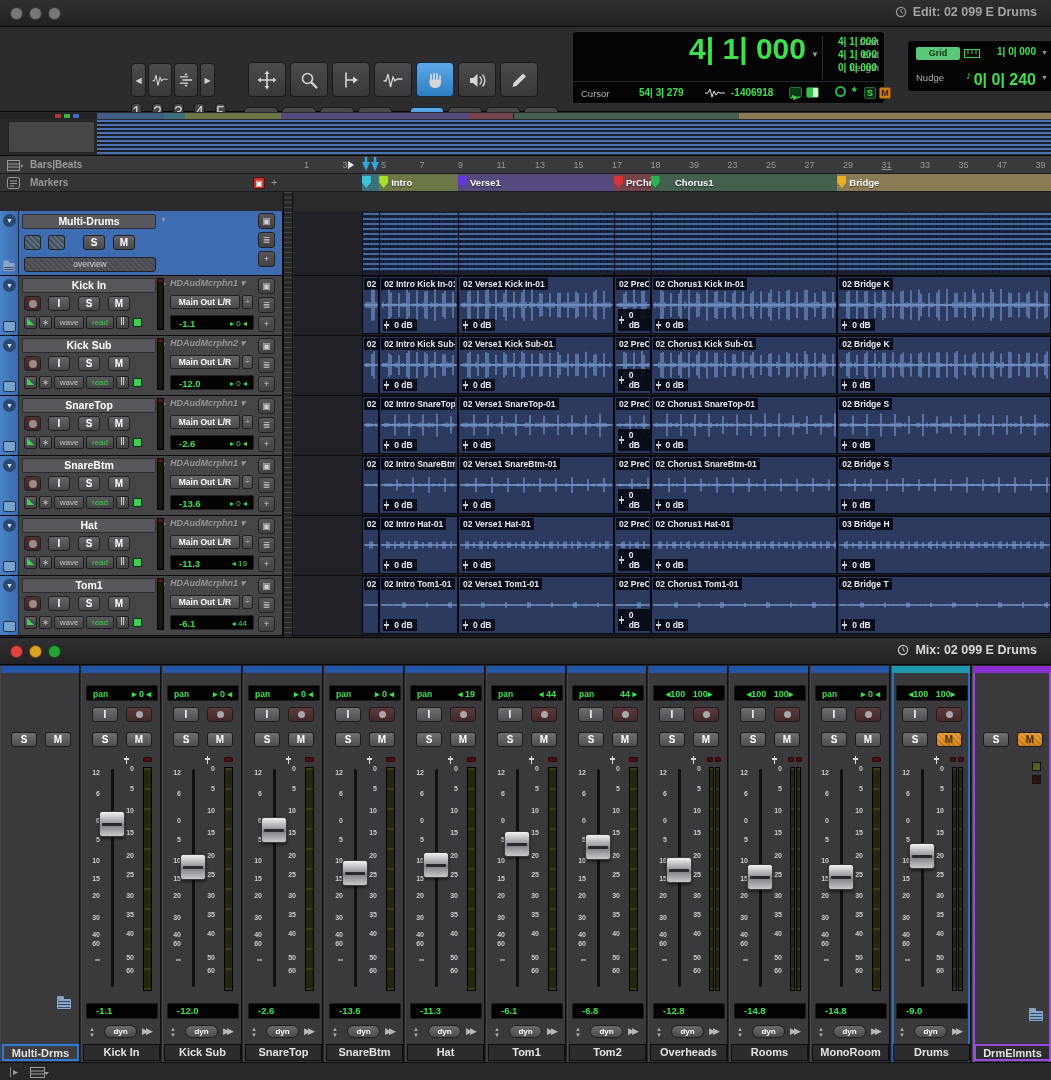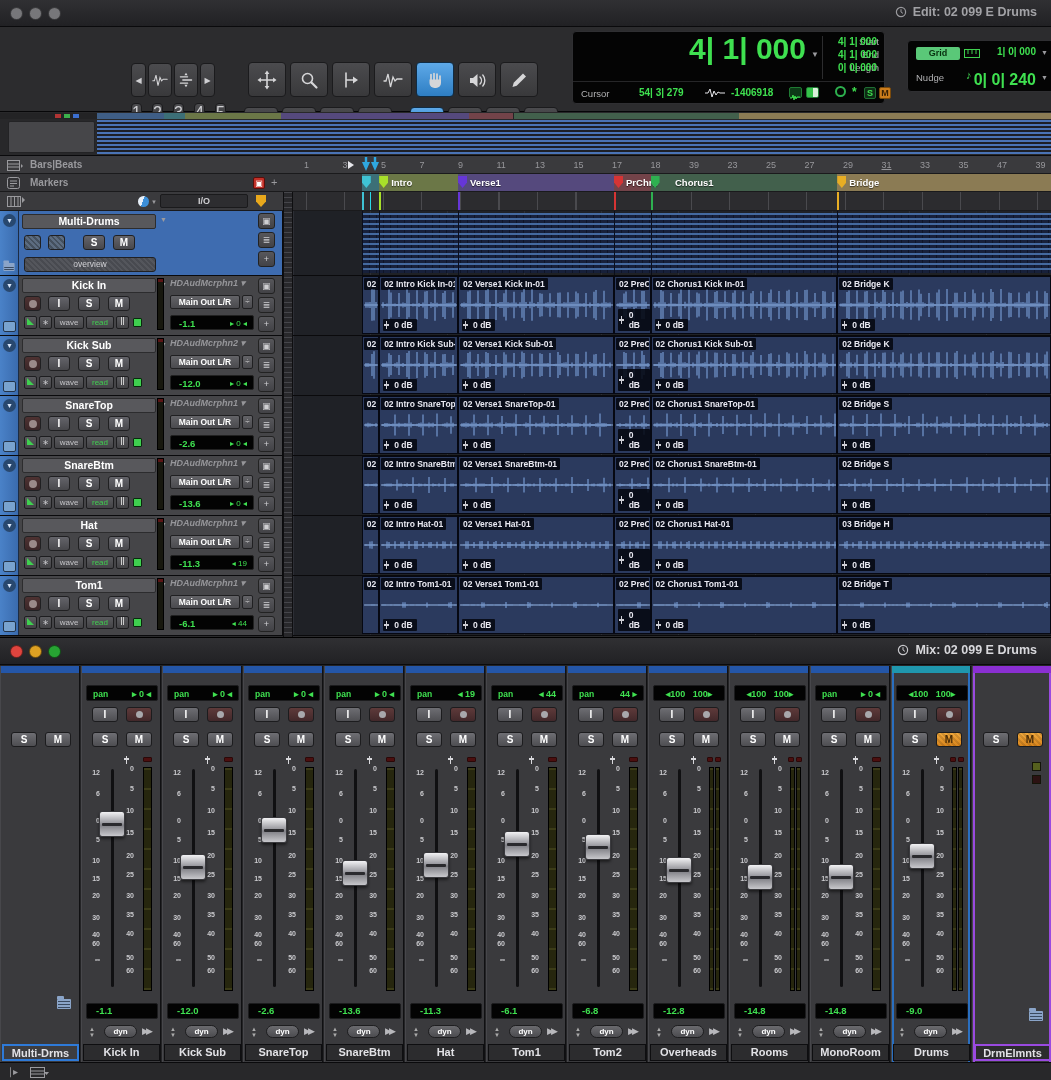--- a/index.html
+++ b/index.html
@@ -319,40 +319,20 @@
           <div class="mflag" style="left: 165.075px; background: rgb(102, 54, 216);"></div>
           <span class="mlabel" style="left: 177.075px;">Verse1</span>
           <div class="mflag" style="left: 321px; background: rgb(214, 52, 52);"></div>
           <span class="mlabel" style="left: 333px;">PrChrs</span>
           <div class="mflag" style="left: 357.575px; background: rgb(46, 176, 80);"></div>
           <span class="mlabel" style="left: 382px;">Chorus1</span>
           <div class="mflag" style="left: 544.3px; background: rgb(232, 174, 36);"></div>
           <span class="mlabel" style="left: 556.3px;">Bridge</span>
         </div>
     </div>
-    <div class="ruler-row" style="top:192px;height:19px;background:#3a3a3d">
-      <svg style="position:absolute;left:7px;top:4px" width="18" height="11" viewBox="0 0 18 11">
-          <rect x="0.5" y="0.5" width="13" height="10" stroke="#9a9a9e" fill="none"></rect>
-          <path d="M4 1v9M7.5 1v9M11 1v9" stroke="#9a9a9e"></path>
-          <path d="M15 4l3 3-3 3z" fill="#9a9a9e" transform="translate(0,-3)"></path>
-        </svg>
-      <span style="position:absolute;left:138px;top:4px;width:11px;height:11px;border-radius:50%;background:linear-gradient(110deg,#e8f0fa 45%,#3c8fd9 45%)"></span>
-      <span style="position:absolute;left:151px;top:7px;color:#9a9a9e;font-size:6px">▼</span>
-      <div class="io-box">I/O</div>
-      <span style="position:absolute;left:256px;top:3px;width:10px;height:12px;background:#e8a81c;clip-path:polygon(0 0,100% 0,100% 55%,50% 100%,0 55%)"></span>
-      <div class="ruler-area" id="mticks-area" style="background: repeating-linear-gradient(90deg, rgb(74, 74, 78) 0px, rgb(74, 74, 78) 1px, transparent 1px, transparent 38.5px) 13px 0px rgb(44, 44, 47);">
-          <div class="mline" style="left: 68.825px; background: rgb(63, 195, 212);"></div>
-          <div class="mline" style="left: 86.15px; background: rgb(168, 224, 42);"></div>
-          <div class="mline" style="left: 165.075px; background: rgb(102, 54, 216);"></div>
-          <div class="mline" style="left: 321px; background: rgb(214, 52, 52);"></div>
-          <div class="mline" style="left: 357.575px; background: rgb(46, 176, 80);"></div>
-          <div class="mline" style="left: 544.3px; background: rgb(232, 174, 36);"></div>
-          <div class="mline" style="left: 77.4875px; background: rgb(42, 216, 232); width: 1px;"></div>
-        </div>
-    </div>
 
     <div id="tracks">
         <div class="trow" style="height: 65px;">
           <div class="thdr folder">
             <div class="tstrip">
               <div class="tcollapse">▼</div>
               <div class="folder-ico" style="left: 2px; bottom: 3px; transform: scale(0.8);"></div>
             </div>
             <div class="tname" style="top: 3px;">Multi-Drums</div>
             <span class="tname-arrow">▼</span>

